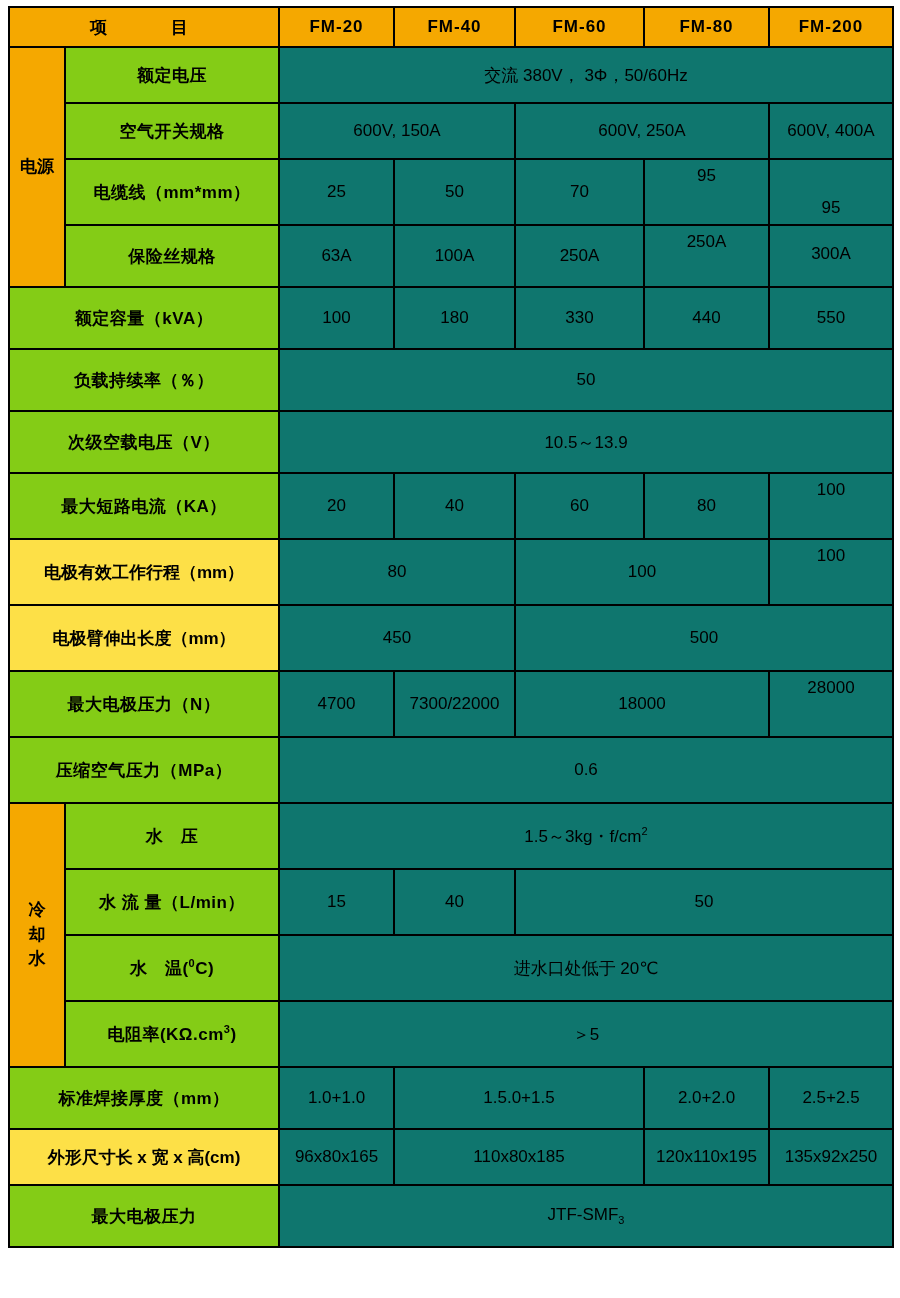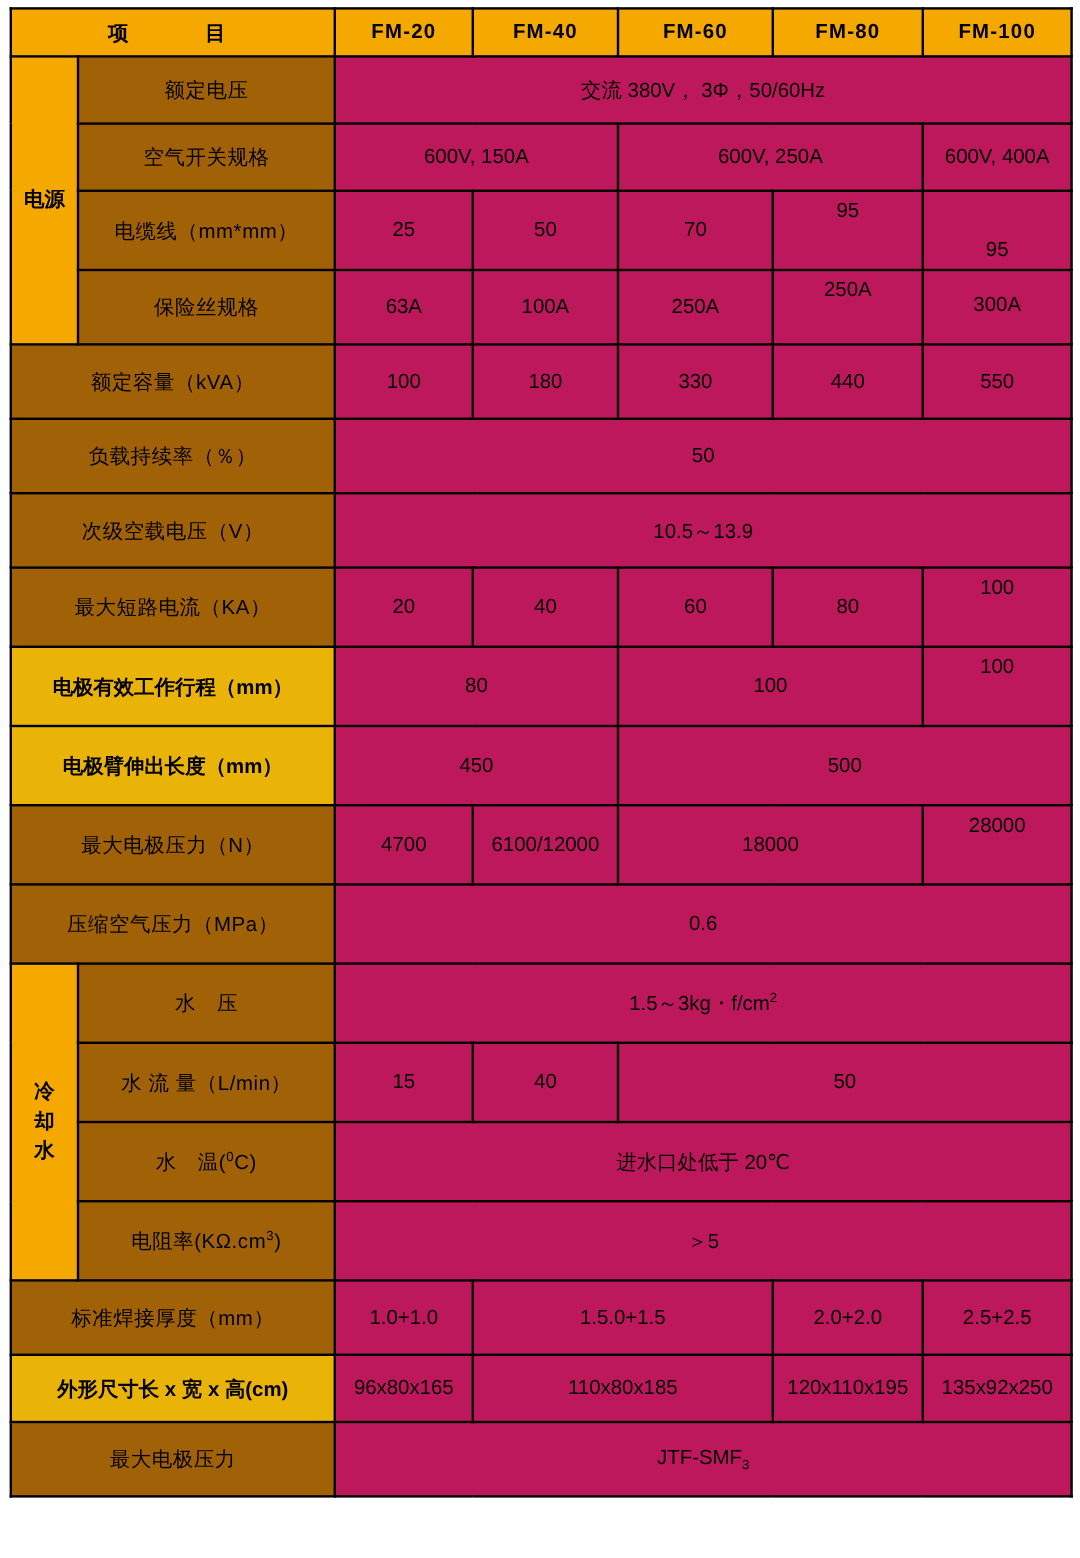--- a/index.html
+++ b/index.html
@@ -28,44 +28,44 @@
   table.spec td {
     border: 2px solid #000;
     text-align: center;
     vertical-align: middle;
     font-size: 17px;
     color: #000;
     padding: 2px 3px;
   }
   
   td.lbl {
-    background: #a16207;
-    font-weight: normal;
+    background: #84cc16;
+    font-weight: bold;
     font-size: 18px;
     letter-spacing: 0.5px;
   }
   td.lbl-sm {
-    background: #eab308;
+    background: #fde047;
     font-weight: bold;
     font-size: 17px;
   }
   td.grp-v {
     background: #f5a800;
     font-weight: bold;
     font-size: 19px;
     line-height: 1.45;
   }
   td.hd {
     background: #f5a800;
     font-weight: bold;
     font-size: 19px;
     letter-spacing: 1px;
   }
   td.val {
-    background: #be185d;
+    background: #0f766e;
     font-size: 17px;
   }
   .sup {
     font-size: 11px;
     vertical-align: super;
   }
   .sub {
     font-size: 11px;
     vertical-align: sub;
   }
@@ -92,21 +92,21 @@
       <col style="width:124px">
     </colgroup>
 
     <tbody>
         <tr class="rowh40">
       <td class="hd" colspan="2"><span class="hdtitle">项　　目</span></td>
       <td class="hd">FM-20</td>
       <td class="hd">FM-40</td>
       <td class="hd">FM-60</td>
       <td class="hd">FM-80</td>
-      <td class="hd">FM-100</td>
+      <td class="hd">FM-200</td>
     </tr>
 
     <tr class="rowh56">
       <td class="grp-v" rowspan="4">电源</td>
       <td class="lbl">额定电压</td>
       <td class="val" colspan="5">交流 380V，  3Φ，50/60Hz</td>
     </tr>
 
     <tr class="rowh56">
       <td class="lbl">空气开关规格</td>
@@ -170,21 +170,21 @@
 
     <tr class="rowh66">
       <td class="lbl-sm" colspan="2">电极臂伸出长度（mm）</td>
       <td class="val" colspan="2">450</td>
       <td class="val" colspan="3">500</td>
     </tr>
 
     <tr class="rowh66">
       <td class="lbl" colspan="2">最大电极压力（N）</td>
       <td class="val">4700</td>
-      <td class="val">6100/12000</td>
+      <td class="val">7300/22000</td>
       <td class="val" colspan="2">18000</td>
       <td class="val" style="vertical-align:top;padding-top:6px">28000</td>
     </tr>
 
     <tr class="rowh66">
       <td class="lbl" colspan="2">压缩空气压力（MPa）</td>
       <td class="val" colspan="5">0.6</td>
     </tr>
 
     <tr class="rowh66">

